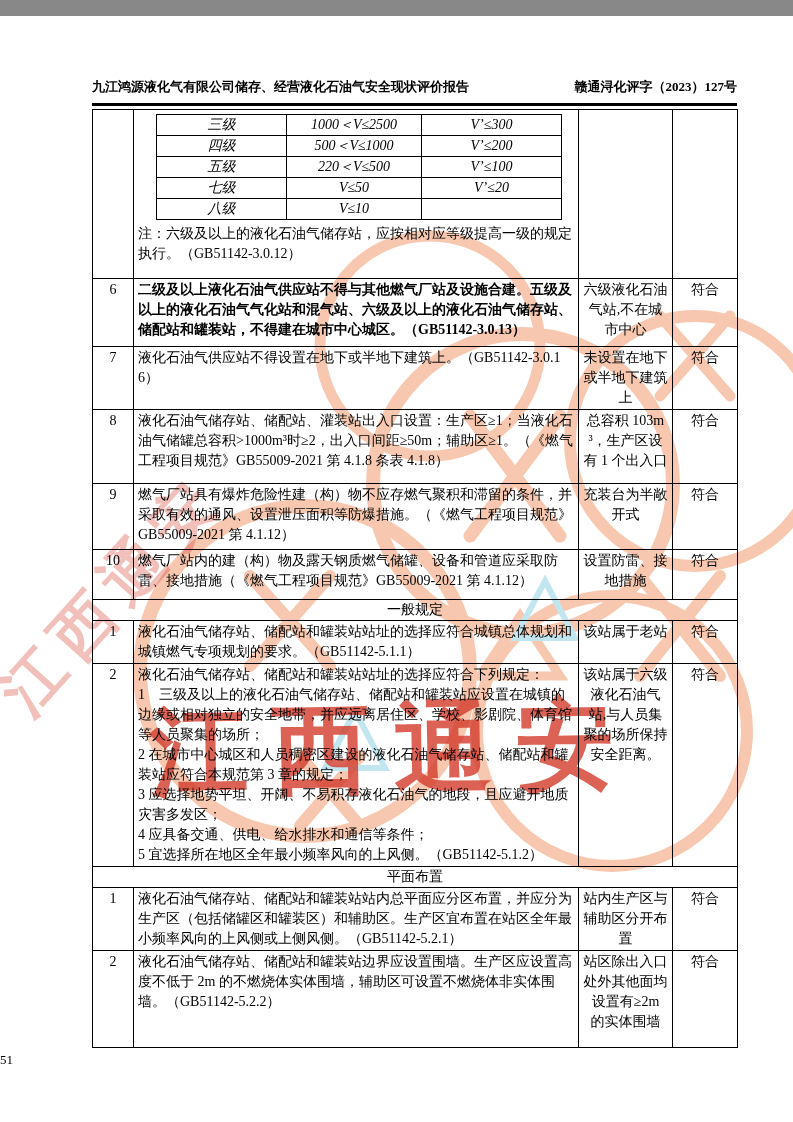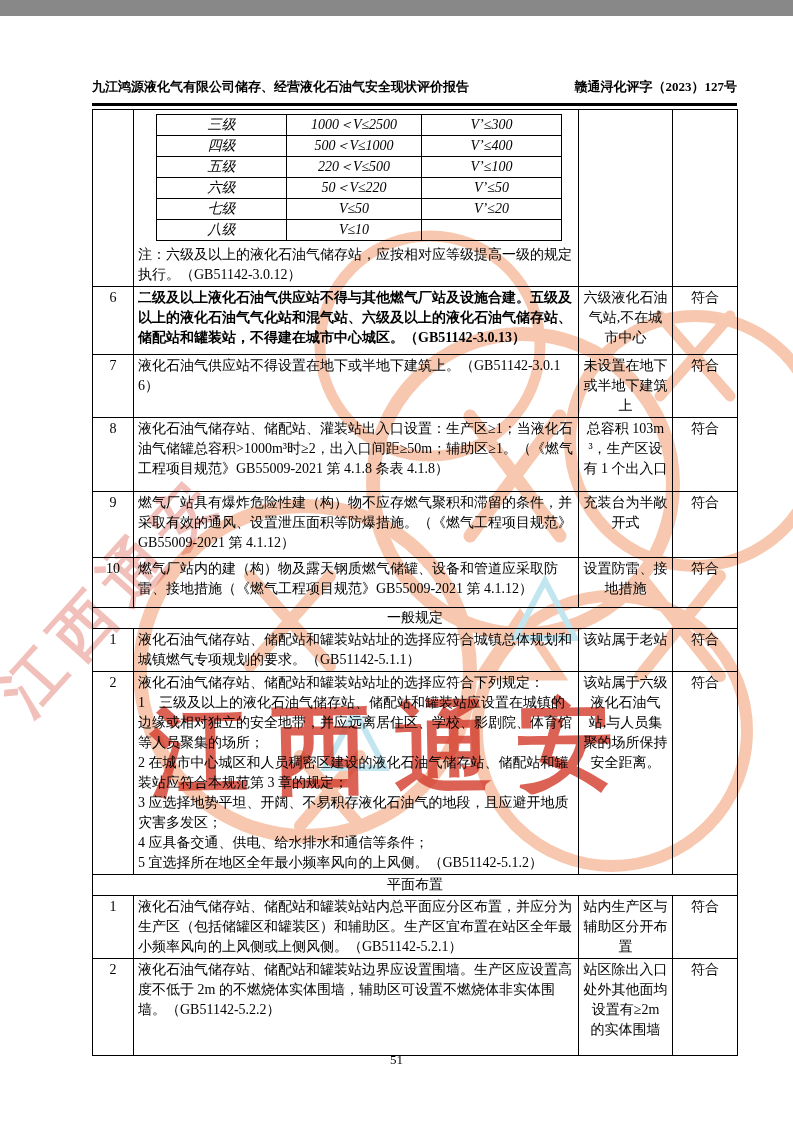--- a/index.html
+++ b/index.html
@@ -24,21 +24,21 @@
   tr.section td { text-align:center; padding:0; line-height:20px; }
   .bold { font-weight:bold; }
 
   table.grade { border-collapse:collapse; table-layout:fixed; width:405px;
     margin:3px 0 4px 18px;font-style:italic; }
   table.grade td { border:1px solid #000; text-align:center; height:20px;
     padding:0; line-height:20px; vertical-align:middle; }
   .note { margin-top:2px; }
 
   .footer { position:absolute; left:0; top:1036px; width:793px;
-    text-align:center; font-size:13px; }
+    text-align:left; font-size:13px; }
 
   .wm { position:absolute; left:0; top:0; width:777px; height:1122px;
     pointer-events:none; mix-blend-mode:multiply; }
   .wm-red-main { position:absolute; left:150px; top:668px; font-size:98px;
     font-weight:bold; letter-spacing:24px; color:#d23b2b; opacity:.8;
     white-space:nowrap; transform:rotate(-1deg); }
   .wm-red-diag { position:absolute; left:-18px; top:660px; font-size:62px;
     font-weight:bold; letter-spacing:12px; color:#d23b2b; opacity:.32;
     white-space:nowrap; transform:rotate(-48deg); transform-origin:left top; }
   svg.seal { position:absolute; left:0; top:0; opacity:.5; }
@@ -74,31 +74,26 @@
               </colgroup>
           <tbody>
                 <tr>
             <td>三级</td>
             <td>1000＜V≤2500</td>
             <td>V’≤300</td>
           </tr>
           <tr>
             <td>四级</td>
             <td>500＜V≤1000</td>
-            <td>V’≤400</td>
+            <td>V’≤200</td>
           </tr>
           <tr>
             <td>五级</td>
             <td>220＜V≤500</td>
             <td>V’≤100</td>
-          </tr>
-          <tr>
-            <td>六级</td>
-            <td>50＜V≤220</td>
-            <td>V’≤50</td>
           </tr>
           <tr>
             <td>七级</td>
             <td>V≤50</td>
             <td>V’≤20</td>
           </tr>
           <tr>
             <td>八级</td>
             <td>V≤10</td>
             <td></td>

